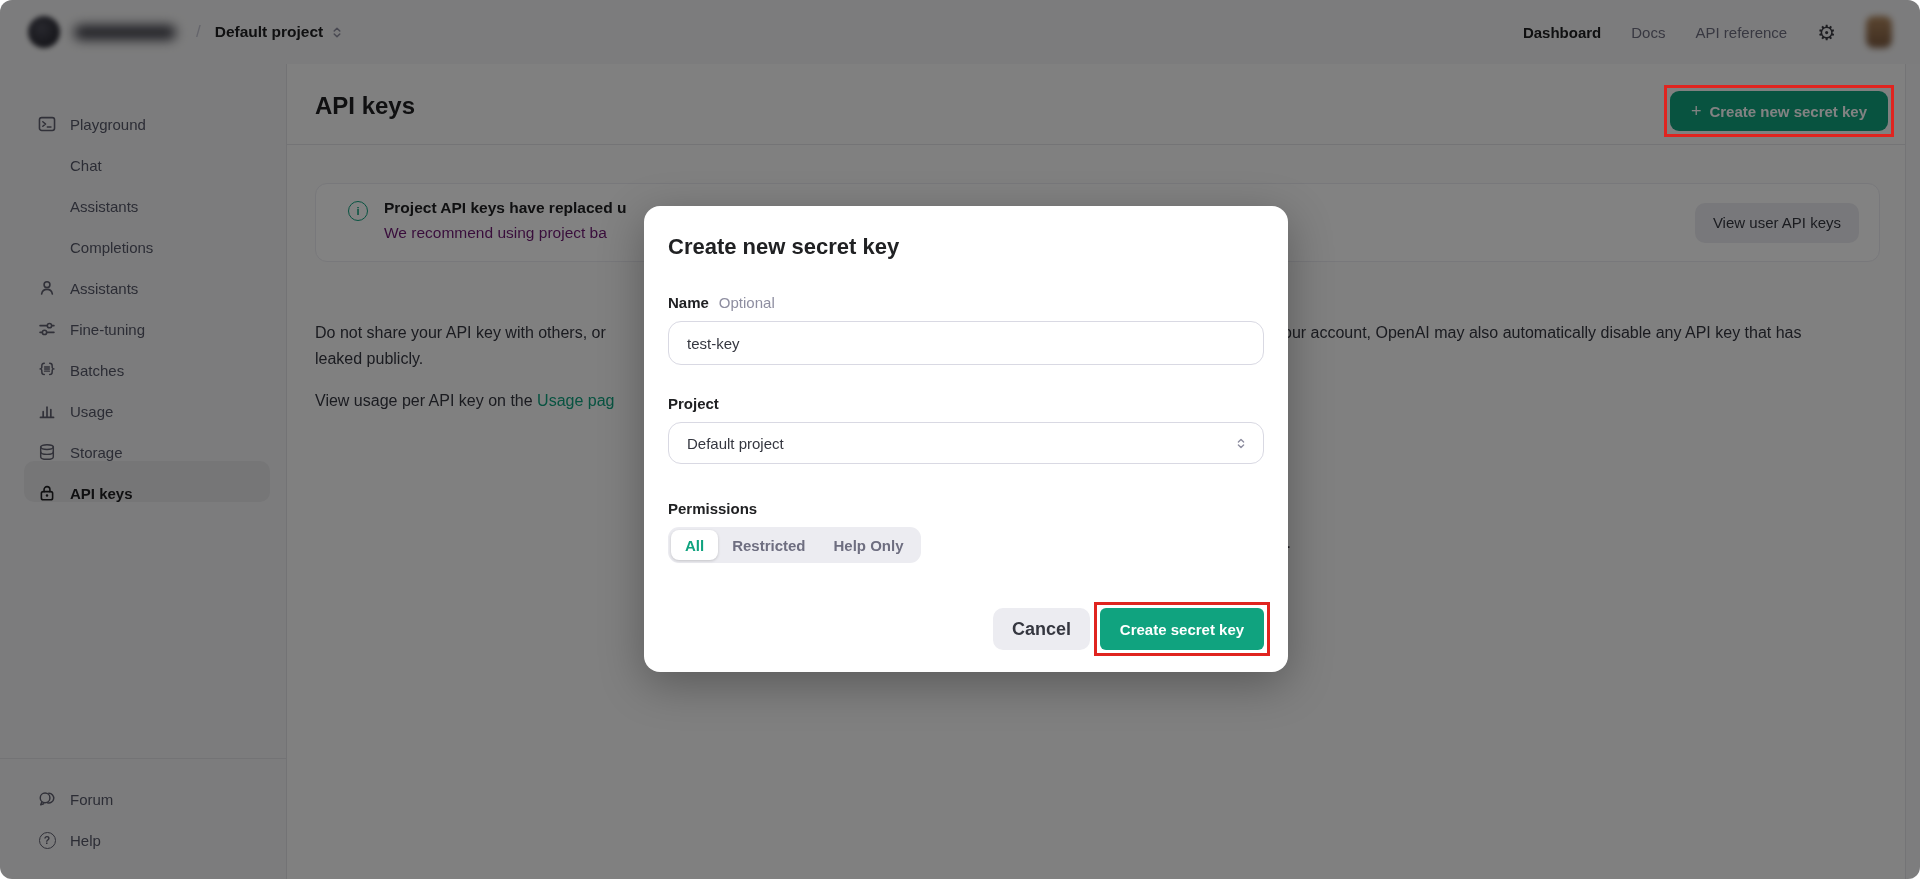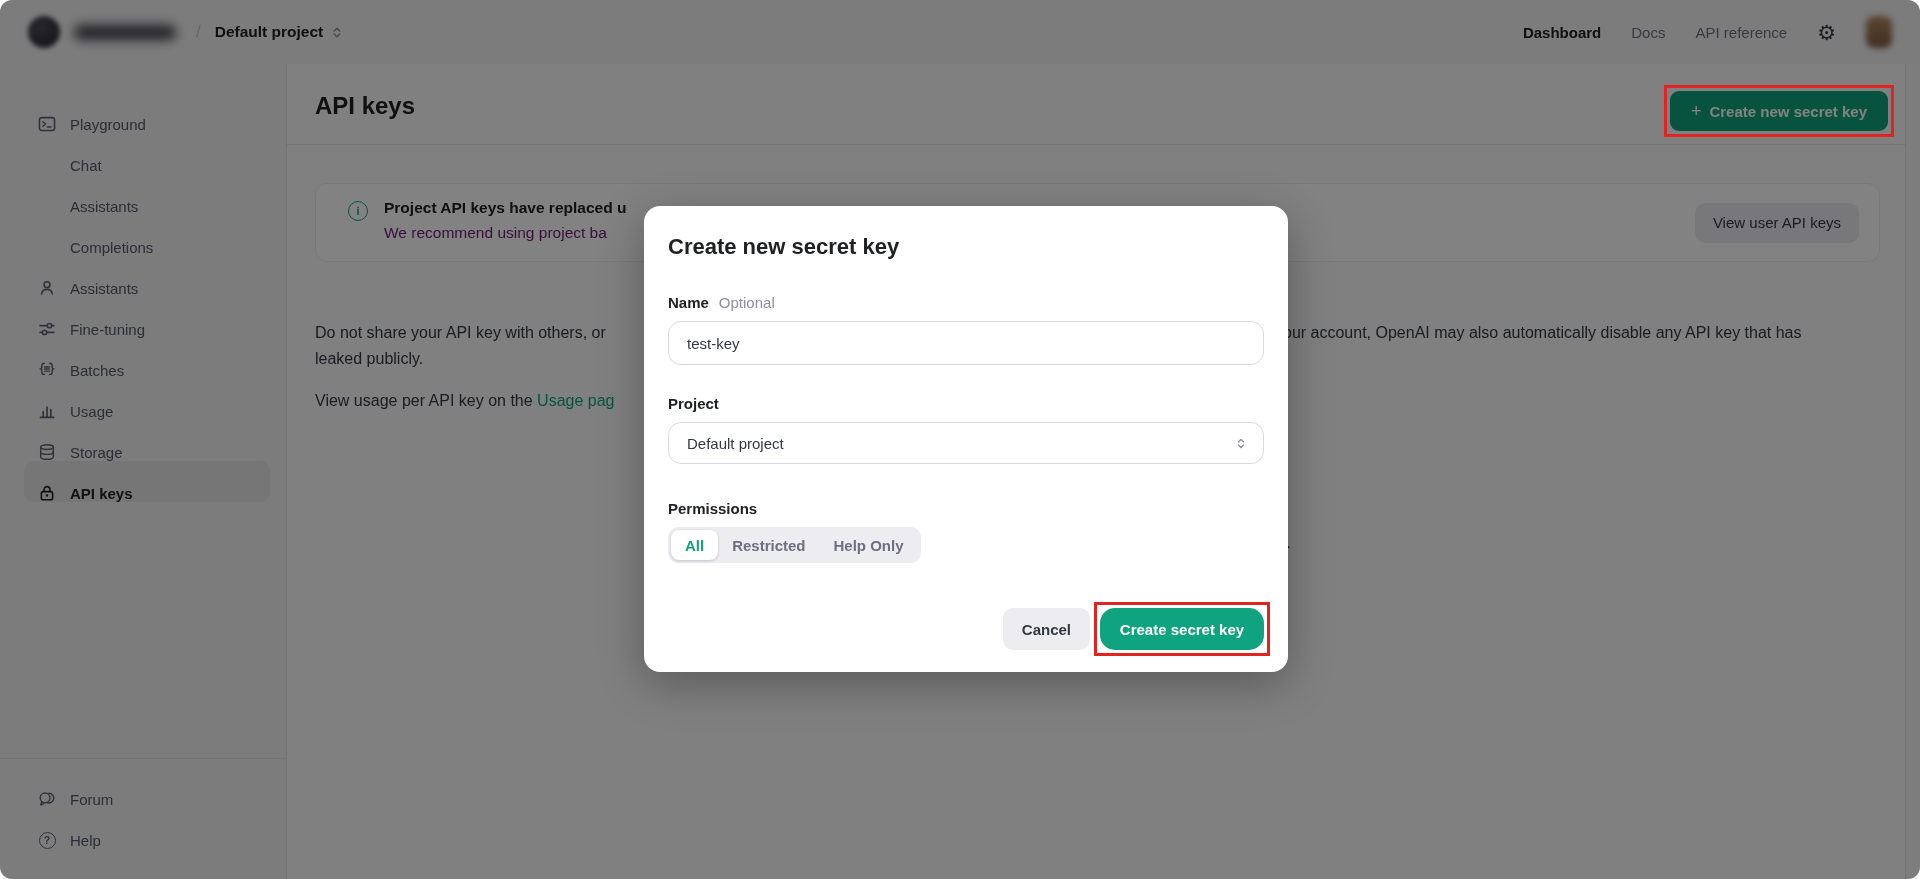--- a/index.html
+++ b/index.html
@@ -58,22 +58,22 @@
   .field-label { font-size:15px; font-weight:700; color:#202123; }
   .field-hint { font-size:15px; color:#8e8ea0; }
   .text-input { margin-top:10px; width:100%; height:44px; border:1px solid #d9d9e3; border-radius:13px; padding:4px 18px; font-size:15px; color:#353740; font-family:inherit; background:#fff; outline:none; display:block; }
   .mt30 { margin-top:30px; }
   .select-box { margin-top:10px; width:100%; height:42px; border:1px solid #d9d9e3; border-radius:13px; padding:0 16px 0 18px; display:flex; align-items:center; justify-content:space-between; font-size:15px; color:#353740; cursor:pointer; background:#fff; }
   .mt36 { margin-top:36px; }
   .segmented { margin-top:10px; display:inline-flex; align-items:center; background:#ececf1; border-radius:11px; padding:3px; height:36px; }
   .seg-opt { height:30px; display:flex; align-items:center; padding:0 14px; border-radius:8px; font-size:15px; font-weight:600; color:#6e6e80; cursor:pointer; }
   .seg-opt.selected { background:#ffffff; color:#10a37f; font-weight:700; box-shadow:0 1px 3px rgba(0,0,0,0.18); }
   .modal-footer { position:absolute; right:24px; bottom:22px; display:flex; gap:10px; }
-  .btn-cancel { height:42px; padding:0 19px; background:#ececf1; border:none; border-radius:10px; font-size:15px; font-weight:600; color:#353740; cursor:pointer; font-family:inherit; }
-  .btn-submit { height:42px; width:164px; background:#10a37f; border:none; border-radius:15px; font-size:15px; font-weight:700; color:#ffffff; cursor:pointer; font-family:inherit; }
+  .btn-cancel { height:42px; padding:0 19px; background:#ececf1; border:none; border-radius:10px; font-size:18px; font-weight:600; color:#353740; cursor:pointer; font-family:inherit; }
+  .btn-submit { height:42px; width:164px; background:#10a37f; border:none; border-radius:6px; font-size:15px; font-weight:700; color:#ffffff; cursor:pointer; font-family:inherit; }
 
   
   .annot { position:absolute; border:3px solid #e0241f; pointer-events:none; }
   .annot-top { z-index:70; right:26px; top:21px; width:230px; height:52px; }
   .annot-modal { right:18px; bottom:16px; width:176px; height:54px; z-index:61; }
 
   svg.ic-svg { display:block; }
 </style>
 </head>
 <body>

